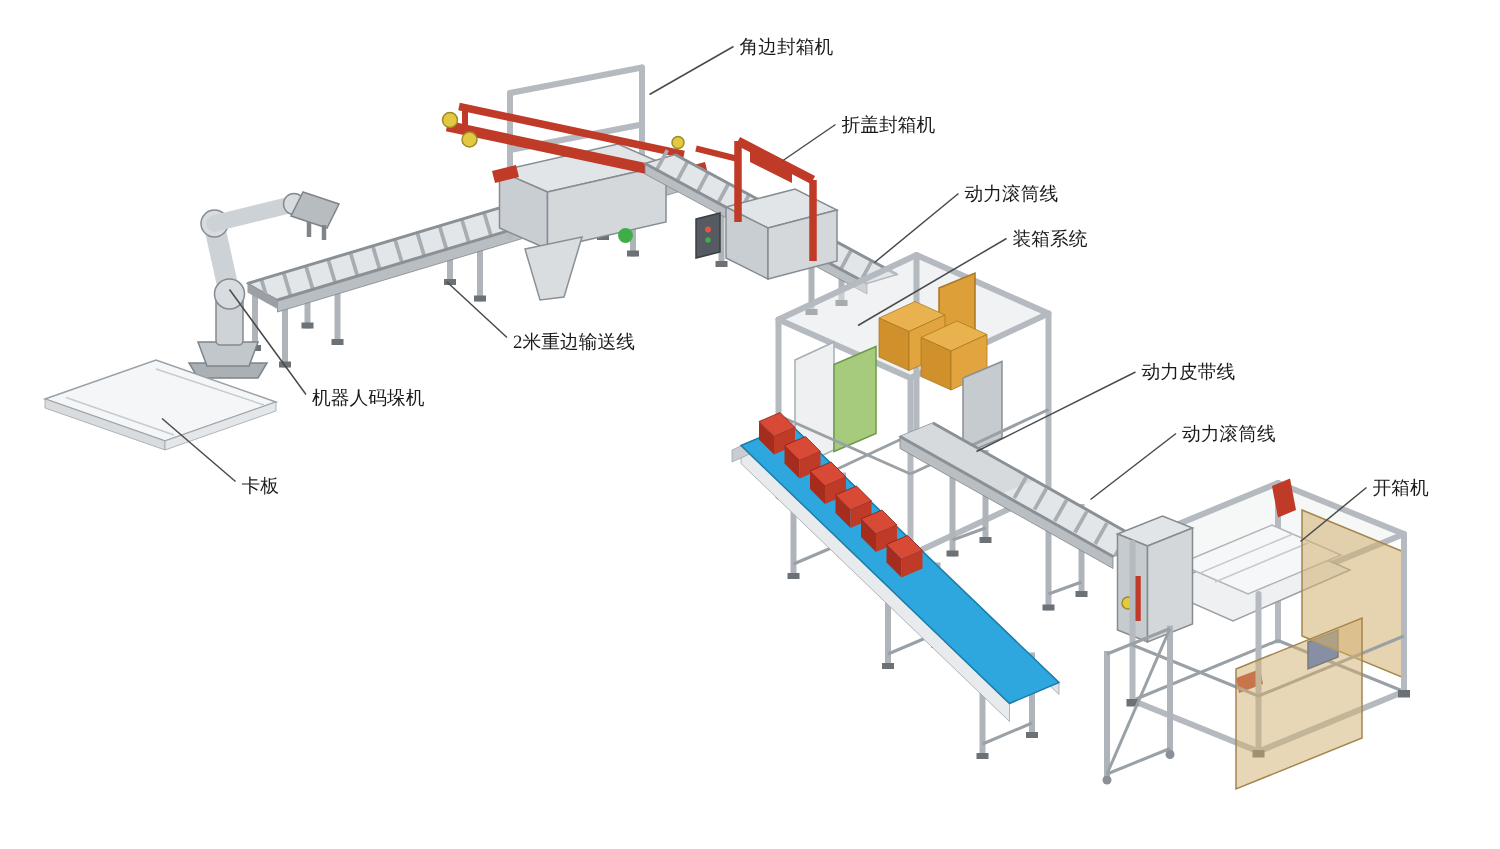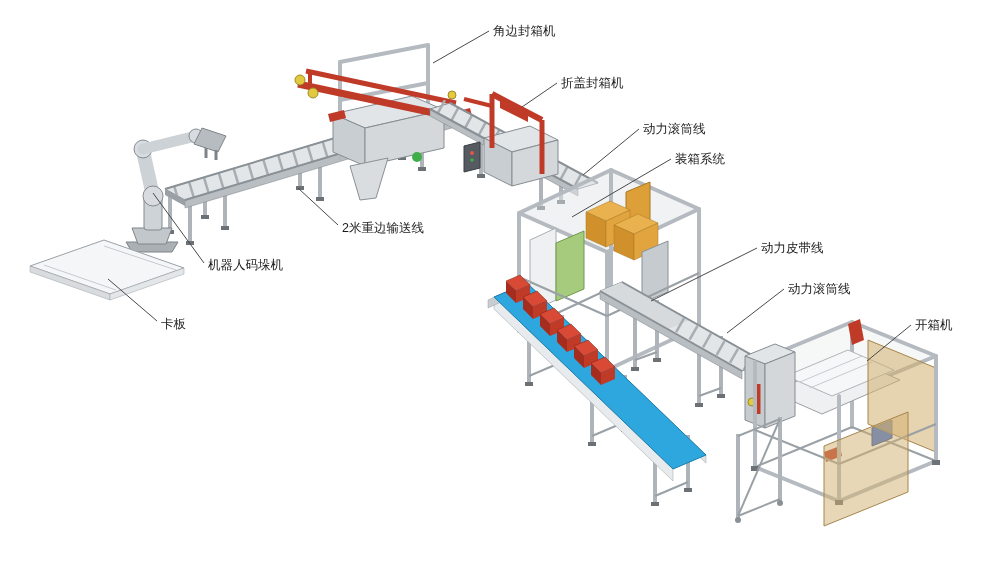--- a/index.html
+++ b/index.html
@@ -1,18 +1,18 @@
 <!DOCTYPE html>
 <html><head>
 <meta charset="utf-8">
 <style>
   html,body{margin:0;padding:0;background:#fff;}
   .stage{
     position:relative;width:1000px;height:566px;background:#ffffff;
-    font-family:Liberation Sans, sans-serif;overflow:hidden;
+    font-family:Liberation Serif, serif;overflow:hidden;
   }
   svg{display:block}
   .label{font-size:12.5px;fill:#1a1a1a;}
   .leader{stroke:#4a4a4a;stroke-width:1;fill:none;}
   .frame{stroke:#b4bac0;stroke-width:4;fill:none;stroke-linecap:round;}
   .frame-thin{stroke:#9aa1a6;stroke-width:2;fill:none;}
   .deck{fill:#e3e6e9;stroke:#868d92;stroke-width:1;}
   .sideframe{fill:#b9bec3;stroke:#7c8287;stroke-width:0.5;}
   .rollers{stroke:#a7adb2;stroke-width:16;stroke-dasharray:2.5 13;fill:none;}
   .rail{stroke:#8a9196;stroke-width:2;}

